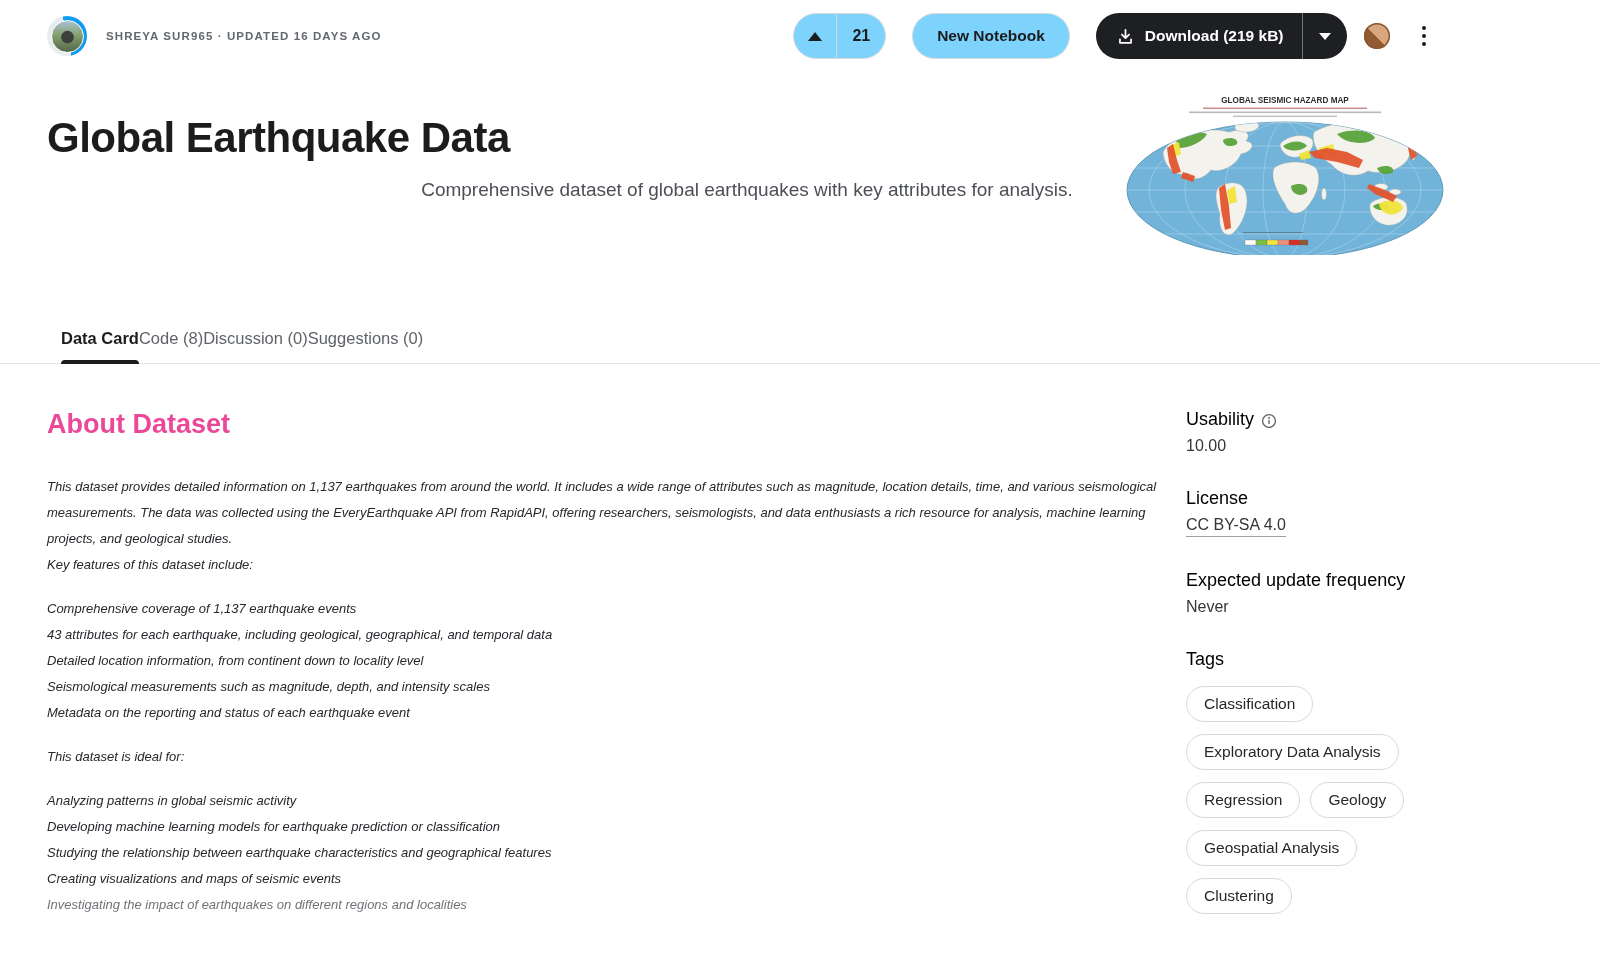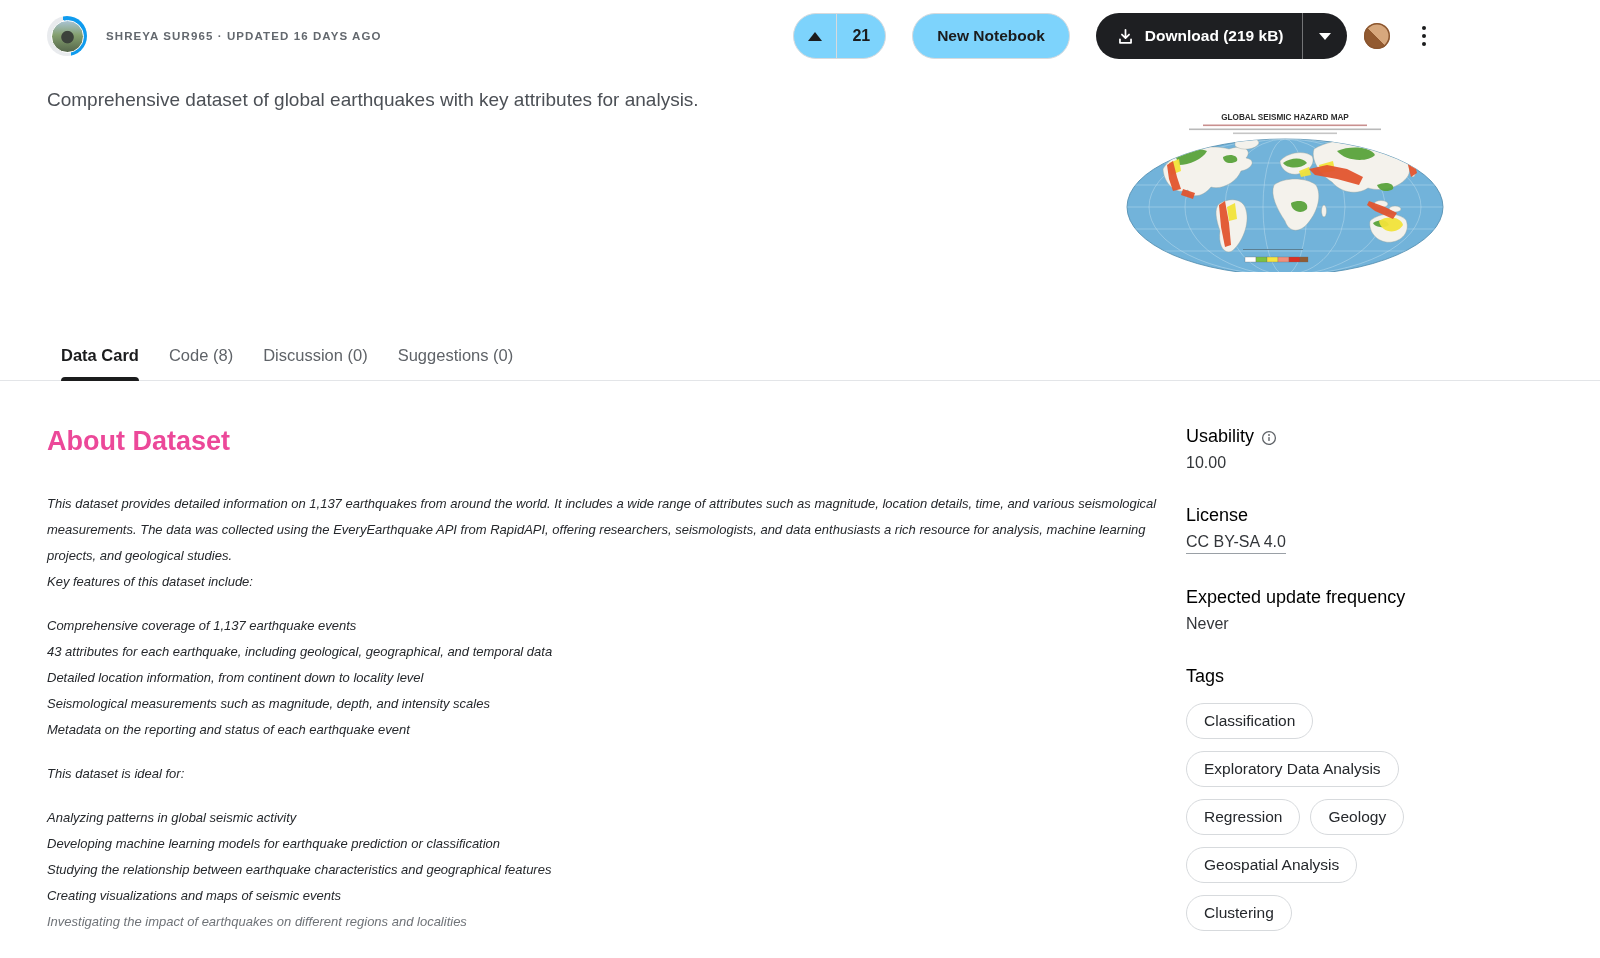--- a/index.html
+++ b/index.html
@@ -78,26 +78,26 @@
     display: flex; flex-direction: column; gap: 3.5px; padding: 4px;
   }
   .more-btn span { width: 4.5px; height: 4.5px; border-radius: 50%; background: #1b1c1d; }
 
   
   .hero { position: relative; padding: 0 153px 0 47px; height: 228px; }
   .page-title {
     padding-top: 42px; font-size: 42px; font-weight: 700; letter-spacing: -0.5px;
     color: #1b1c1d;
   }
-  .page-subtitle { margin-top: 17px; font-size: 19px; color: #4c5056; }
+  .page-subtitle { margin-top: 17px; font-size: 19px; color: #4c5056; text-align: center; }
   .cover-map { position: absolute; top: 18px; right: 153px; width: 324px; height: 165px; }
 
   
   .tabs { border-bottom: 1px solid #e3e5e8; padding: 0 153px 0 61px; margin-top: 17px; }
-  .tabs-inner { display: flex; gap: 30px; }
+  .tabs-inner { display: flex; }
   .tab {
     position: relative; padding: 12px 0 15px; font-size: 16.5px; color: #5f6368;
     cursor: pointer; background: none; border: none; font-family: inherit;
   }
   .tab.active { color: #1b1c1d; font-weight: 600; }
   .tab.active::after {
     content: ""; position: absolute; left: 0; right: 0; bottom: -1px;
     height: 4px; background: #1b1c1d; border-radius: 4px 4px 0 0;
   }
 
@@ -162,20 +162,21 @@
     <span class="medal"></span>
     <button class="more-btn">
       <span></span>
         <span></span>
         <span></span>
     </button>
   </div>
 </header>
 
 <section class="hero">
+  <h1 class="page-title">Global Earthquake Data</h1>
   <p class="page-subtitle">Comprehensive dataset of global earthquakes with key attributes for analysis.</p>
 
   <svg class="cover-map" viewBox="0 0 324 165">
     <rect x="0" y="0" width="324" height="165" fill="#ffffff"></rect>
     <text x="162" y="13" text-anchor="middle" font-size="8.2" font-weight="bold" fill="#2e2e2e" font-family="Liberation Sans, sans-serif">GLOBAL SEISMIC HAZARD MAP</text>
     <rect x="80" y="17.5" width="164" height="1.6" fill="#c9908f"></rect>
     <rect x="66" y="21.5" width="192" height="1.6" fill="#b9b9b9"></rect>
     <rect x="110" y="25.5" width="104" height="1.6" fill="#c5c5c5"></rect>
     <clipPath id="globeClip">
         <ellipse cx="162" cy="100" rx="158" ry="68"></ellipse>

